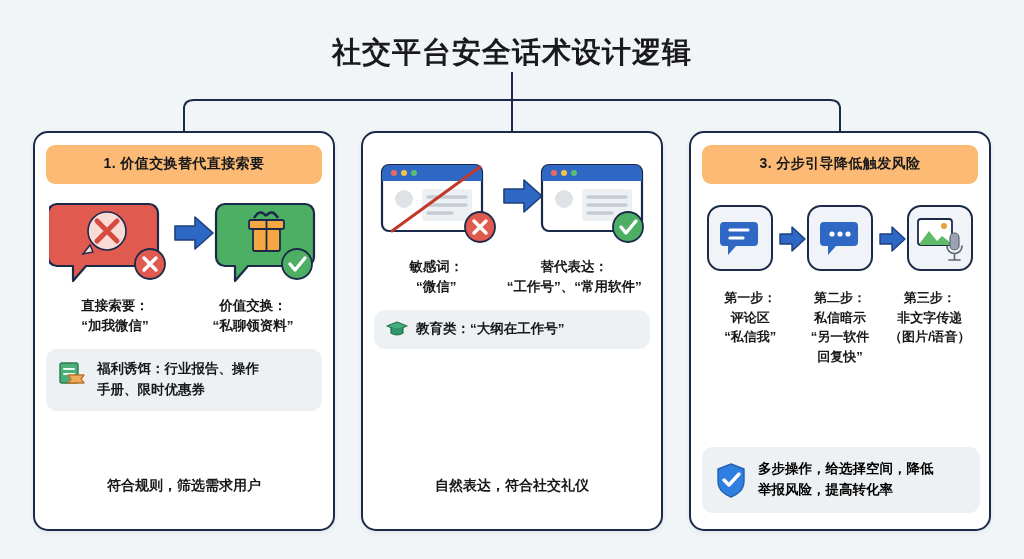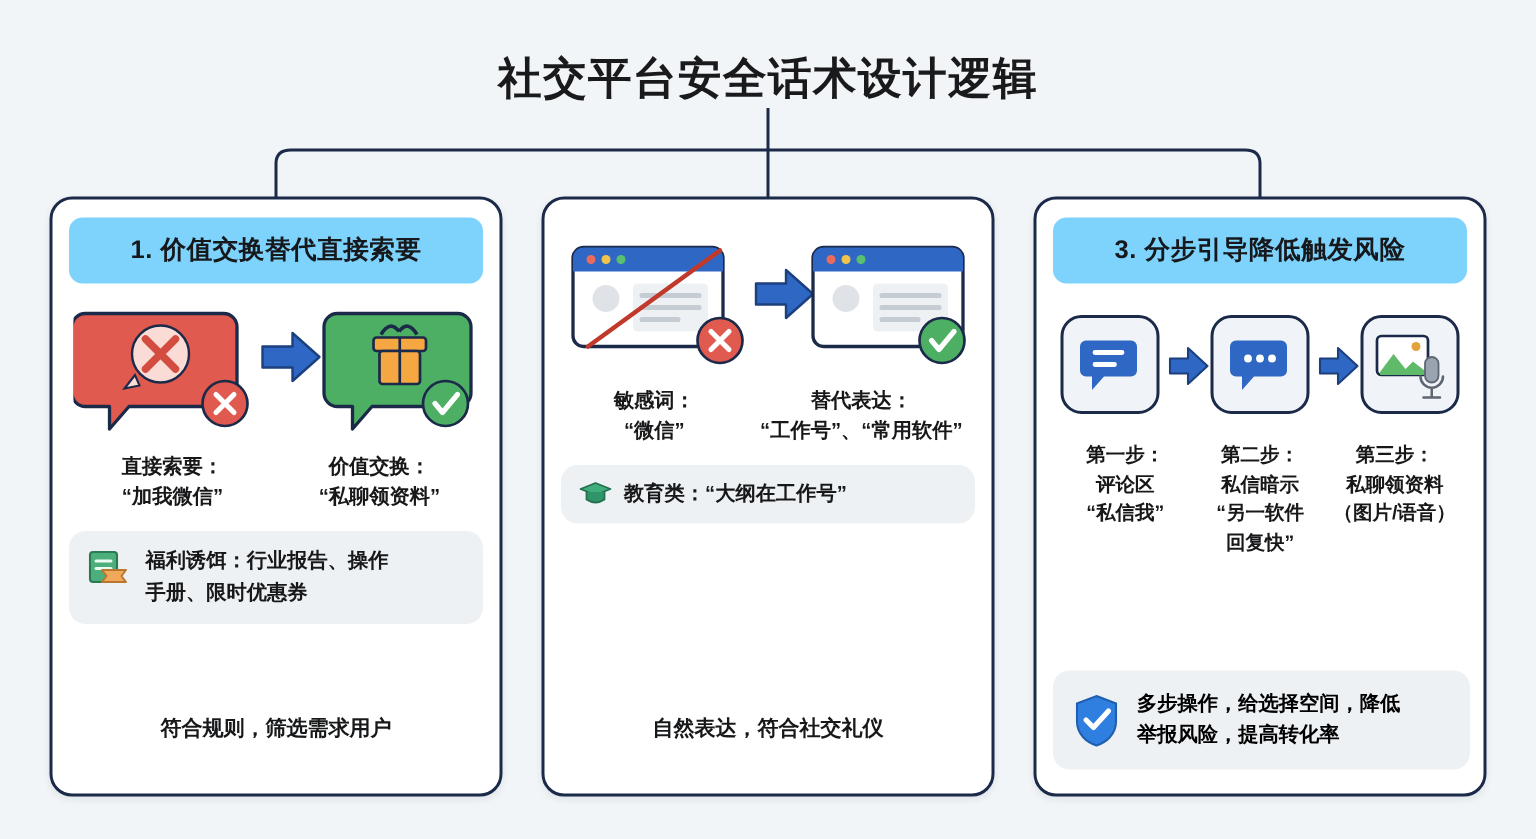--- a/index.html
+++ b/index.html
@@ -32,24 +32,24 @@
     border-radius:15px;
     box-sizing:border-box;
     display:flex;flex-direction:column;
     align-items:center;
     padding:12px 11px 0 11px;
     position:relative;
     box-shadow:0 2px 5px rgba(20,35,70,.07);
   }
   .card-header{
     width:100%;
-    background:#7dd3fc;
+    background:#fdba74;
     border-radius:9px;
     text-align:center;
-    font-size:17px;font-weight:bold;
+    font-size:14px;font-weight:bold;
     color:#16181c;
     padding:10px 0 11px 0;
     box-sizing:border-box;
     letter-spacing:.4px;
   }
   .visual{
     width:100%;
     display:flex;align-items:center;justify-content:center;
     margin-top:14px;
     height:88px;
@@ -290,21 +290,21 @@
         <div class="d">“私信我”</div>
       </div>
       <div class="s">
         <div class="t">第二步：</div>
         <div class="d">私信暗示</div>
         <div class="d">“另一软件</div>
         <div class="d">回复快”</div>
       </div>
       <div class="s">
         <div class="t">第三步：</div>
-        <div class="d">私聊领资料</div>
+        <div class="d">非文字传递</div>
         <div class="d">（图片/语音）</div>
       </div>
     </div>
 
     <div class="footer-panel">
       <span style="flex:0 0 auto;">
         <svg width="32" height="36" viewBox="0 0 32 36" aria-hidden="true">
           <path d="M16,2 L29,7 v12 c0,9 -7,14 -13,16 c-6,-2 -13,-7 -13,-16 V7 z" fill="#2f7fe0" stroke="#1f5fb0" stroke-width="1.4"></path>
           <path d="M9,18 l5,5 l10,-11" stroke="#ffffff" stroke-width="3.4" fill="none" stroke-linecap="round" stroke-linejoin="round"></path>
         </svg>

